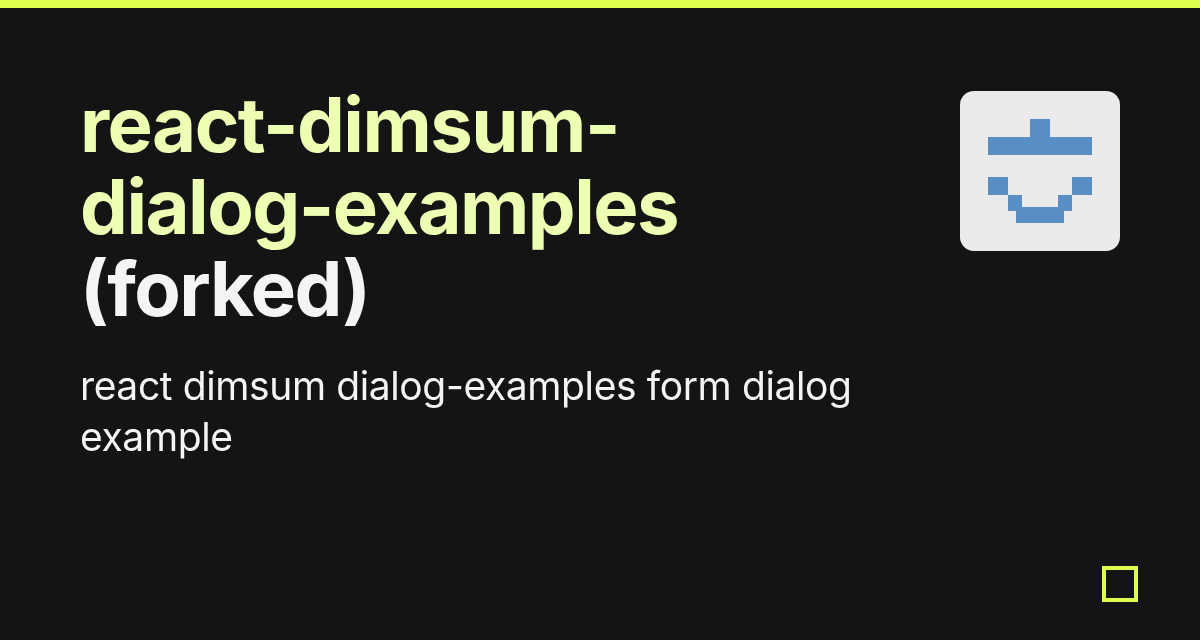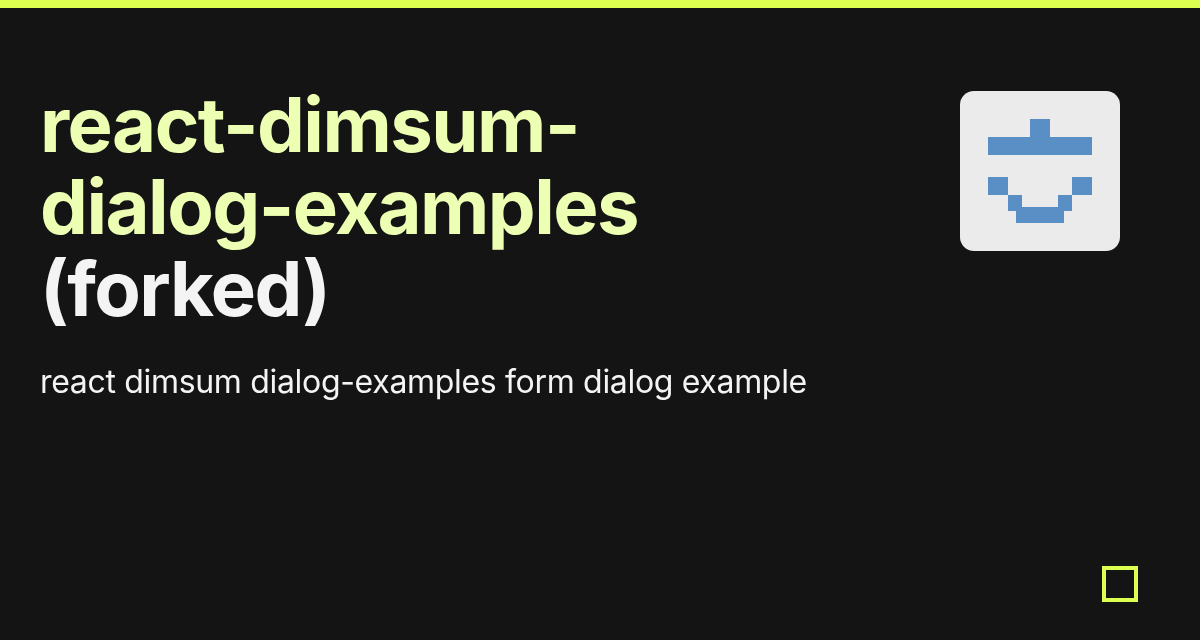--- a/index.html
+++ b/index.html
@@ -17,21 +17,21 @@
       position: relative;
     }
 
     .top-bar {
       width: 100%;
       height: 8px;
       background-color: #dcff50;
     }
 
     .content {
-      padding: 75px 80px 0 40px;
+      padding: 75px 80px 0 80px;
       display: flex;
       justify-content: space-between;
       align-items: flex-start;
     }
 
     .text-block {
       max-width: 780px;
     }
 
     .title {
@@ -44,21 +44,21 @@
 
     .title-name {
       color: #ecffb3;
     }
 
     .title-suffix {
       color: #f4f4f4;
     }
 
     .description {
-      font-size: 32px;
+      font-size: 39px;
       font-weight: 400;
       color: #f4f4f4;
       line-height: 1.3;
       letter-spacing: -0.01em;
     }
 
     .thumbnail {
       width: 160px;
       height: 160px;
       background-color: #ebebeb;

